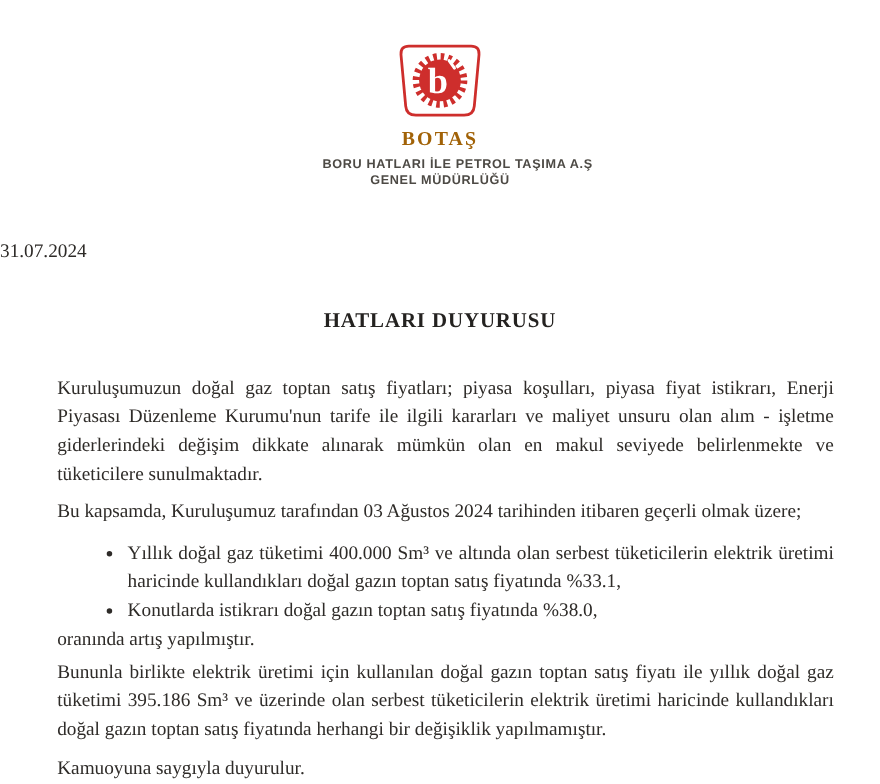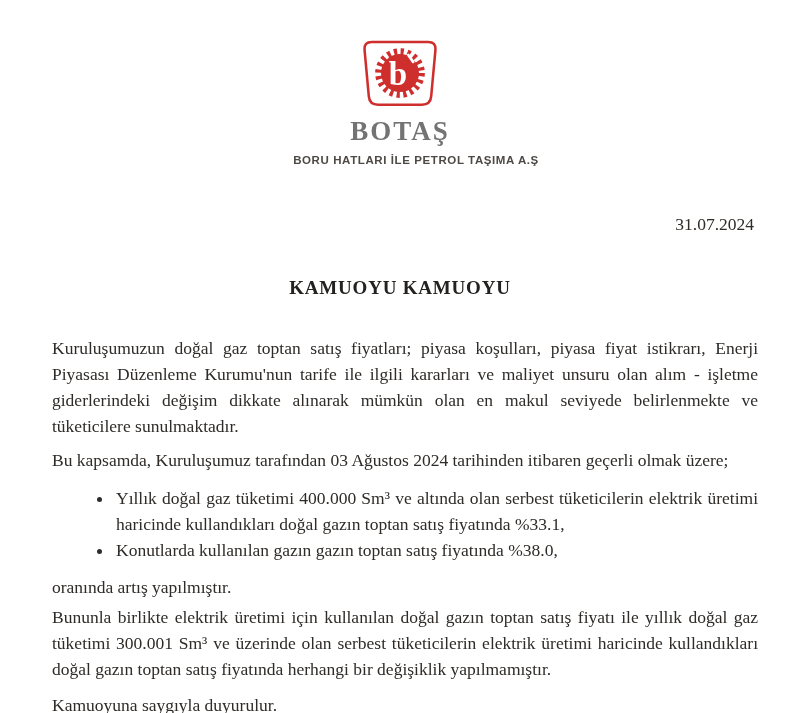--- a/index.html
+++ b/index.html
@@ -12,35 +12,34 @@
     overflow: hidden;
     font-family: "Liberation Serif", serif;
     color: #2e2b28;
   }
   .header { padding-top: 38px; text-align: center; }
   .logo-svg { display: block; margin: 0 auto; }
   .brand-name {
     margin-top: 2px;
     font-family: "Liberation Serif", serif;
     font-weight: 700;
-    font-size: 27px;
+    font-size: 18px;
     letter-spacing: 2px;
-    color: #737373;
+    color: #a16207;
   }
   .org-line1, .org-line2 {
     font-family: "Liberation Sans", sans-serif;
     font-weight: 700;
     color: #4d4a45;
     letter-spacing: 0.6px;
   }
   .org-line1 { margin-top: 7px; font-size: 11.5px; margin-left: 32px; }
   .org-line2 { margin-top: 2px; font-size: 11.5px; }
   .date-row {
     margin-top: 48px;
-    text-align: right;
     padding-right: 46px;
     font-size: 17.5px;
   }
   .doc-title {
     margin-top: 42px;
     text-align: center;
     font-size: 19px;
     font-weight: 700;
     letter-spacing: 0.8px;
     color: #242220;
@@ -56,50 +55,51 @@
   .bullet-list {
     margin-top: 12px;
     padding-left: 62px;
     list-style: disc outside;
   }
   .bullet-list li {
     text-align: justify;
     line-height: 26px;
     padding-left: 2px;
   }
-  .after-bullets { margin-top: 11px; }
+  .after-bullets { margin-top: 0px; }
   .p3 { margin-top: 4px; }
   .closing { margin-top: 10px; }
 </style>
 </head>
 <body>
 
 <div class="page">
 
   <div class="header">
     <svg class="logo-svg" width="98" height="76" viewBox="0 0 100 78" aria-hidden="true">
       <path d="M 21 4 L 79 4 Q 87 4 86.4 12 L 82 60 Q 81.3 68.5 72.5 68.5 L 27.5 68.5 Q 18.7 68.5 18 60 L 13.6 12 Q 13 4 21 4 Z" fill="none" stroke="#ce2e2c" stroke-width="2.6"></path>
       <circle cx="50" cy="36" r="22" fill="none" stroke="#ce2e2c" stroke-width="7" stroke-dasharray="3.3 3.61"></circle>
       <circle cx="50" cy="36" r="19.5" fill="#ce2e2c"></circle>
       <text x="48" y="48" text-anchor="middle" fill="#ffffff" font-family="Liberation Serif, serif" font-size="34" font-weight="700">b</text>
       <path d="M 58.5 17.5 L 63.5 24.5" stroke="#ffffff" stroke-width="2.8" stroke-linecap="round"></path>
     </svg>
     <div class="brand-name">BOTAŞ</div>
     <div class="org-line1">BORU HATLARI İLE PETROL TAŞIMA A.Ş</div>
+    <div class="org-line2">GENEL MÜDÜRLÜĞÜ</div>
   </div>
 
   <div class="date-row">31.07.2024</div>
 
-  <h1 class="doc-title">KAMUOYU KAMUOYU</h1>
+  <h1 class="doc-title">HATLARI DUYURUSU</h1>
 
   <div class="body-text">
     <p class="p1">Kuruluşumuzun doğal gaz toptan satış fiyatları; piyasa koşulları, piyasa fiyat istikrarı, Enerji Piyasası Düzenleme Kurumu'nun tarife ile ilgili kararları ve maliyet unsuru olan alım - işletme giderlerindeki değişim dikkate alınarak mümkün olan en makul seviyede belirlenmekte ve tüketicilere sunulmaktadır.</p>
     <p class="p2">Bu kapsamda, Kuruluşumuz tarafından 03 Ağustos 2024 tarihinden itibaren geçerli olmak üzere;</p>
     <ul class="bullet-list">
       <li>Yıllık doğal gaz tüketimi 400.000 Sm³ ve altında olan serbest tüketicilerin elektrik üretimi haricinde kullandıkları doğal gazın toptan satış fiyatında %33.1,</li>
-      <li>Konutlarda kullanılan gazın gazın toptan satış fiyatında %38.0,</li>
+      <li>Konutlarda istikrarı doğal gazın toptan satış fiyatında %38.0,</li>
     </ul>
     <p class="after-bullets">oranında artış yapılmıştır.</p>
-    <p class="p3">Bununla birlikte elektrik üretimi için kullanılan doğal gazın toptan satış fiyatı ile yıllık doğal gaz tüketimi 300.001 Sm³ ve üzerinde olan serbest tüketicilerin elektrik üretimi haricinde kullandıkları doğal gazın toptan satış fiyatında herhangi bir değişiklik yapılmamıştır.</p>
+    <p class="p3">Bununla birlikte elektrik üretimi için kullanılan doğal gazın toptan satış fiyatı ile yıllık doğal gaz tüketimi 395.186 Sm³ ve üzerinde olan serbest tüketicilerin elektrik üretimi haricinde kullandıkları doğal gazın toptan satış fiyatında herhangi bir değişiklik yapılmamıştır.</p>
     <p class="closing">Kamuoyuna saygıyla duyurulur.</p>
   </div>
 
 </div>
 
 </body></html>

